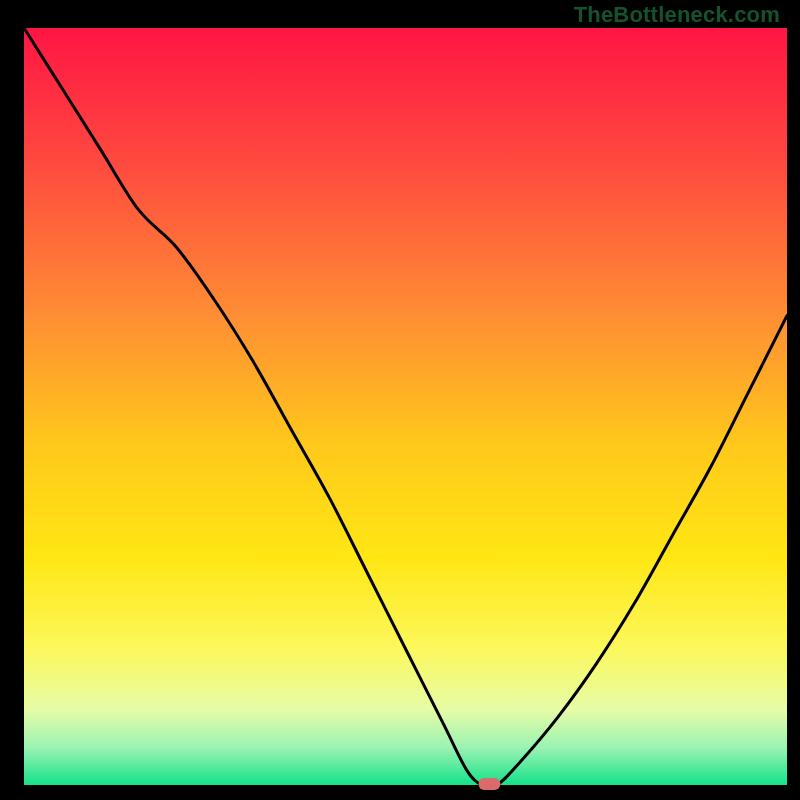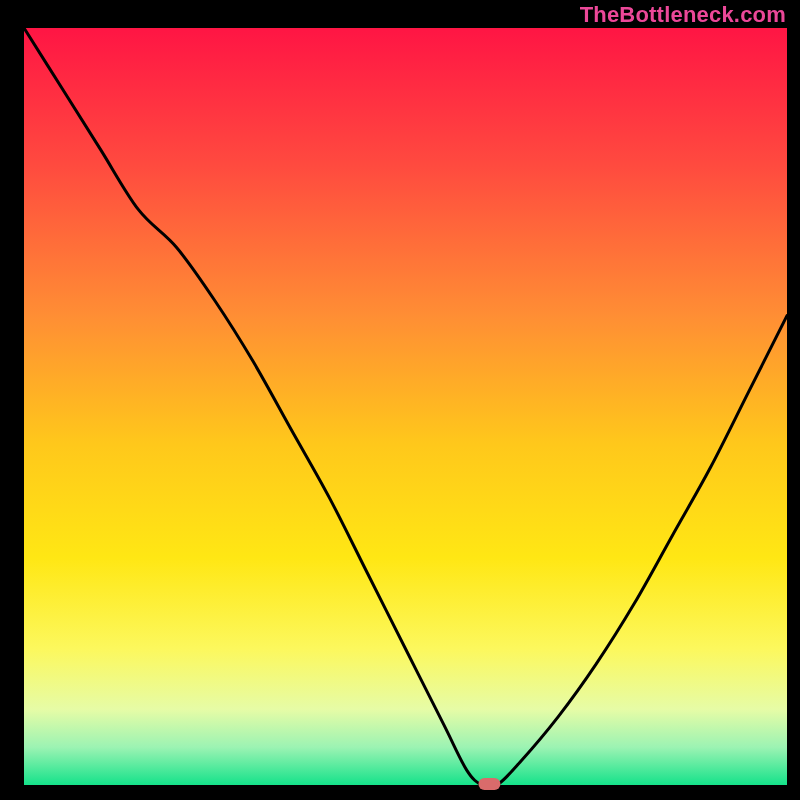--- a/index.html
+++ b/index.html
@@ -12,24 +12,24 @@
     font-family: Arial, Helvetica, sans-serif;
   }
   .frame {
     position: relative;
     width: 800px;
     height: 800px;
   }
   .watermark {
     position: absolute;
     top: 2px;
-    right: 14px;
+    right: 20px;
     font-size: 22px;
     font-weight: 600;
-    color: #ec4899;
+    color: #14532d;
     letter-spacing: 0.2px;
     z-index: 10;
   }
   svg {
     position: absolute;
     left: 0;
     top: 0;
   }
 </style>
 </head>

